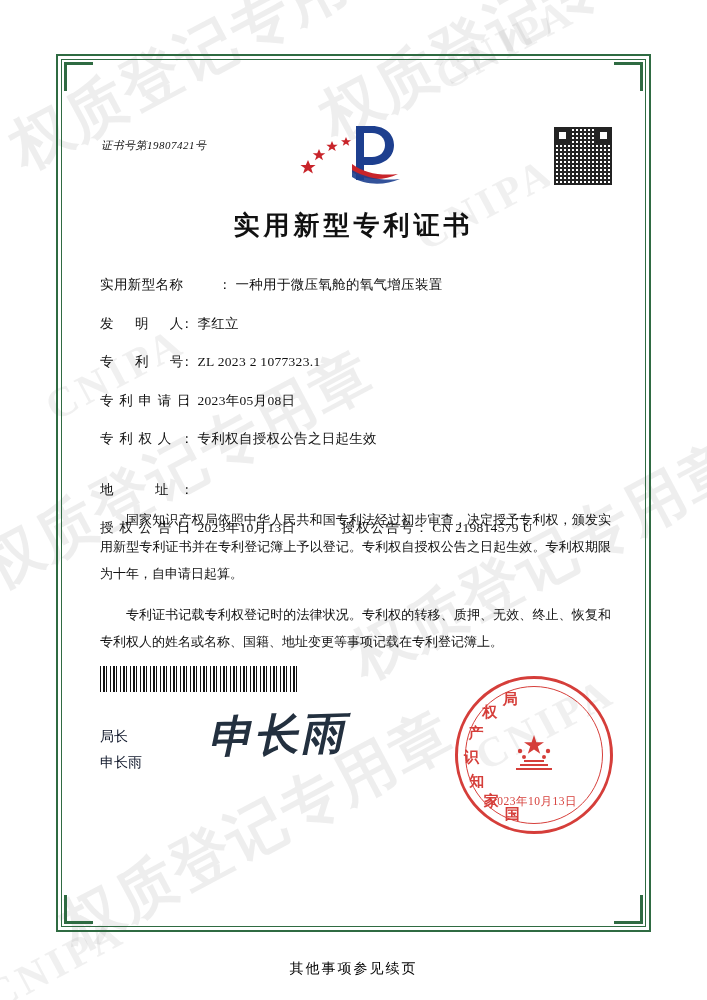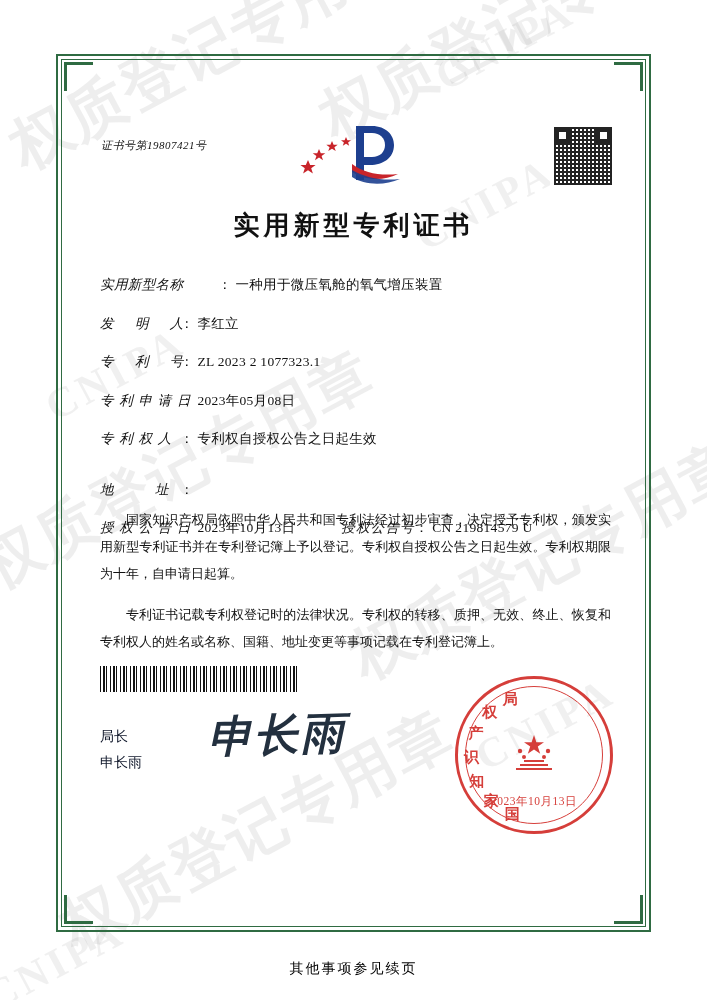--- a/index.html
+++ b/index.html
@@ -162,21 +162,20 @@
   .frow {
     display: flex;
     align-items: baseline;
     margin-bottom: 20.5px;
     white-space: nowrap;
   }
   .flabel {
     display: inline-block;
     flex: 0 0 auto;
     letter-spacing: 0.4px;
-    font-style: italic;
   }
   .flabel.w-name   { width: 118px; }
   .flabel.w-sp2    { width: 80px; letter-spacing: 9px; }
   .flabel.w-sp3    { width: 80px; letter-spacing: 9px; }
   .flabel.w-apply  { width: 80px; letter-spacing: 1.2px; }
   .flabel.w-owner  { width: 80px; letter-spacing: 1.2px; }
   .flabel.w-addr   { width: 80px; letter-spacing: 19px; margin-top: 12px; }
   .flabel.w-grant  { width: 80px; letter-spacing: 1.2px; }
   .fcolon { flex: 0 0 auto; padding-right: 4px; }
   .fvalue { flex: 0 1 auto; letter-spacing: 0.3px; }

